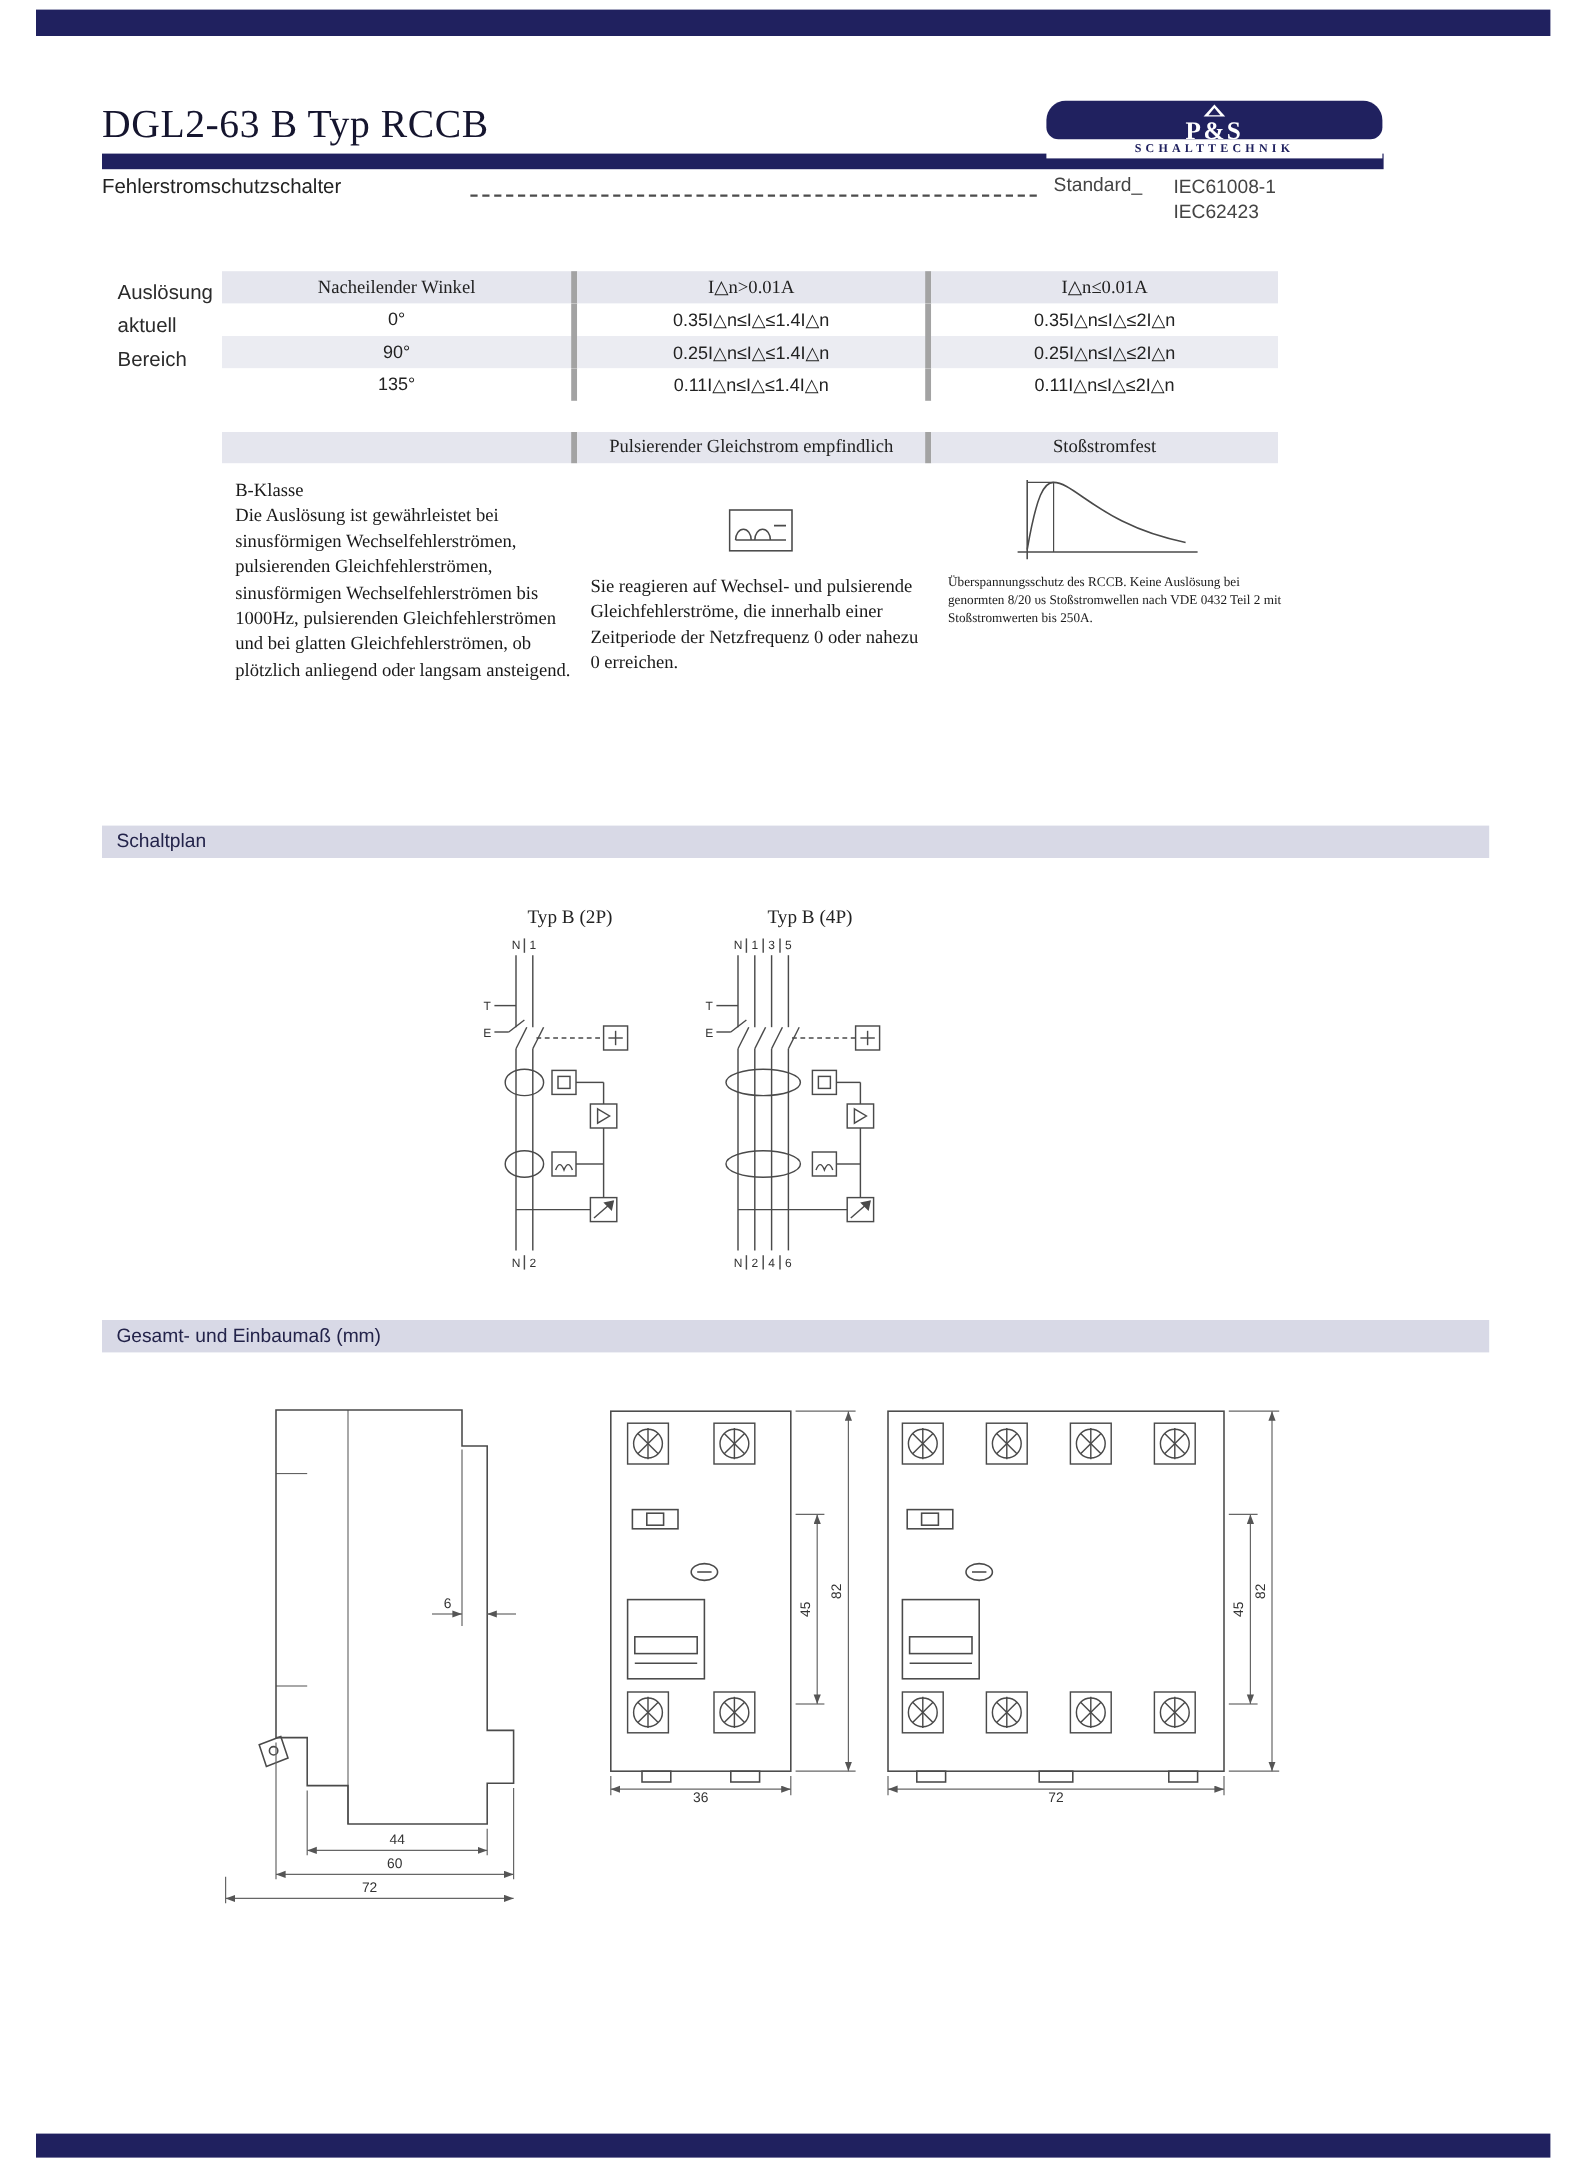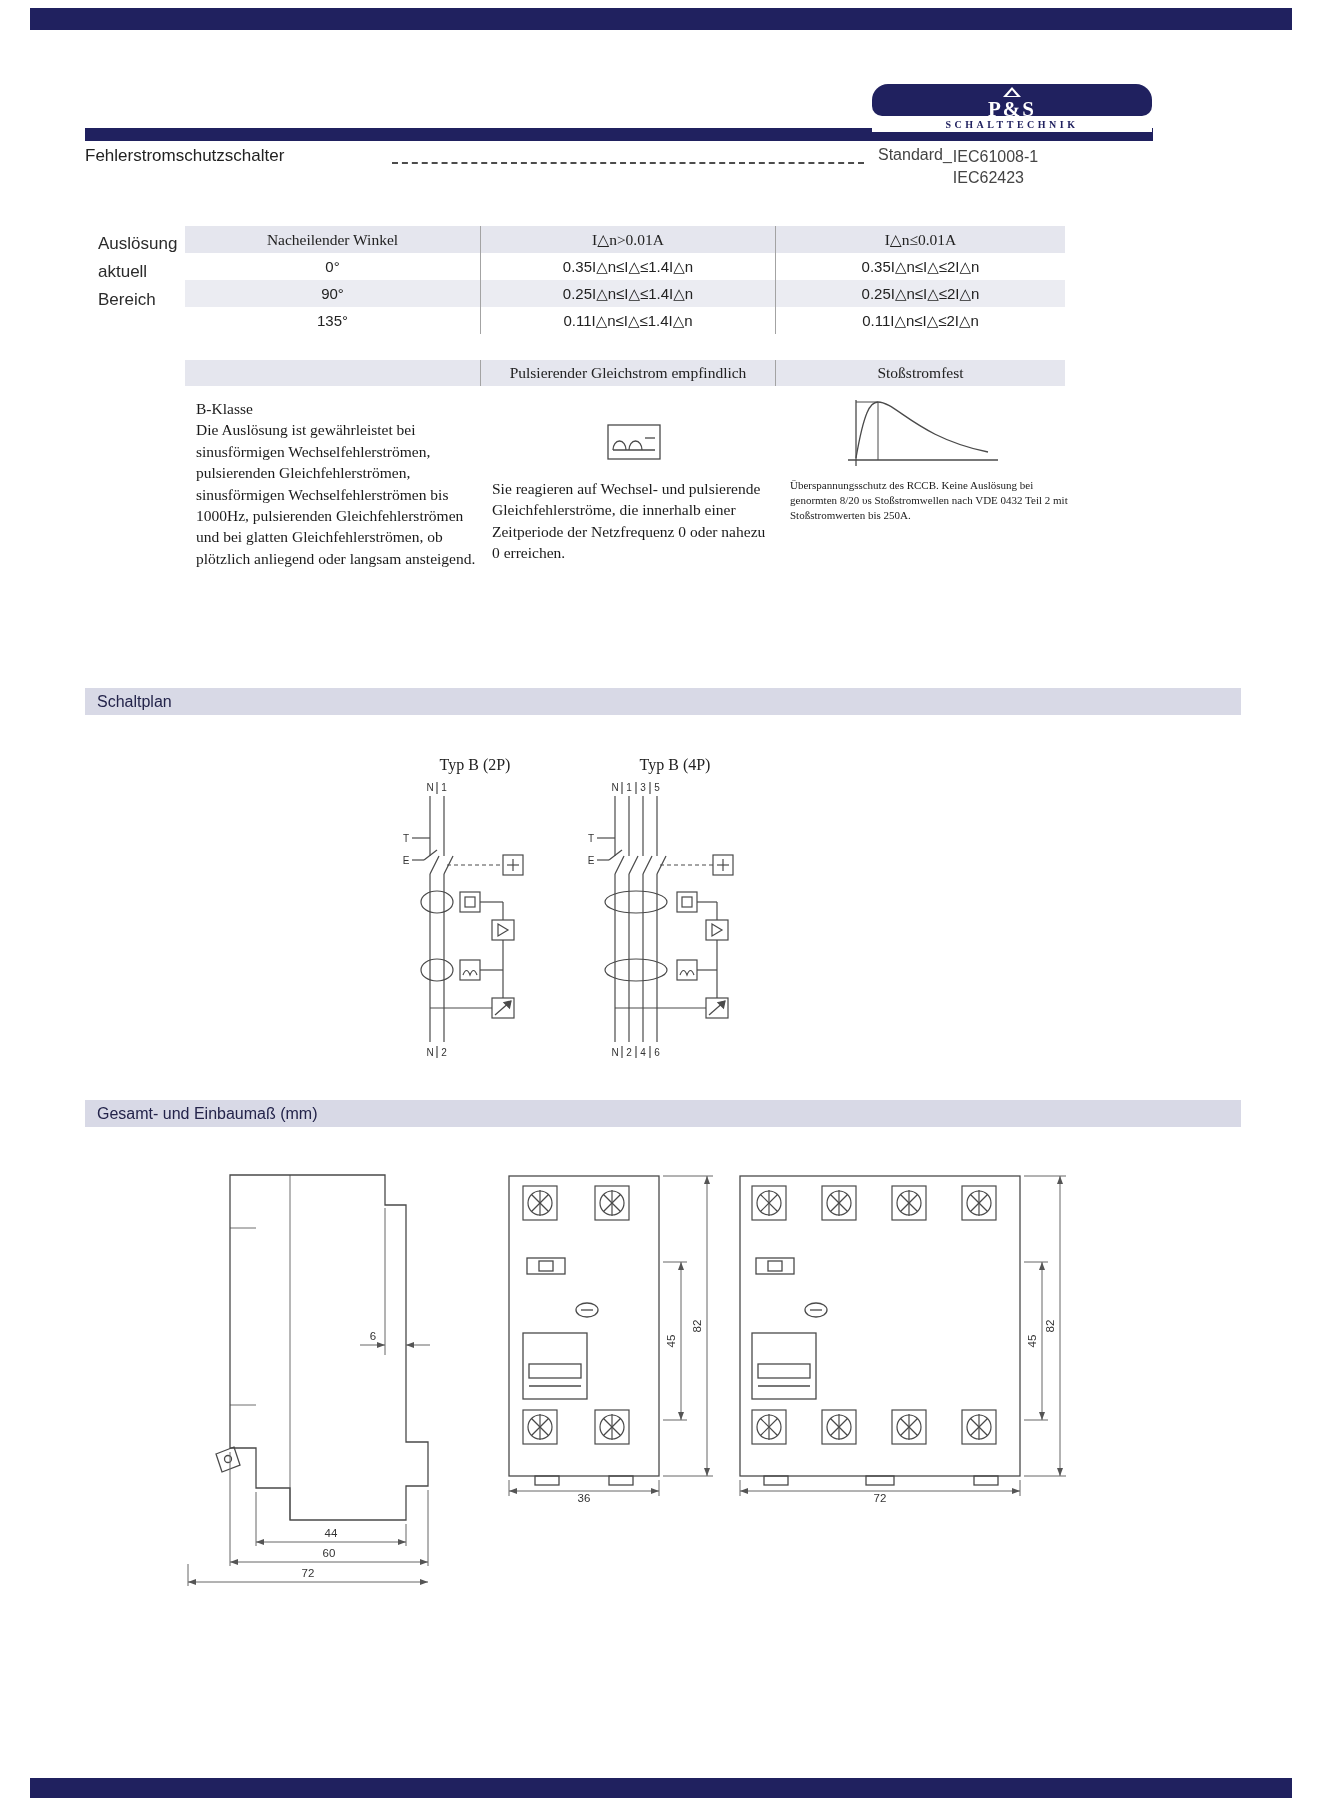--- a/index.html
+++ b/index.html
@@ -17,28 +17,28 @@
   .logo-top{position:relative;height:32px;background:#20215f;border-radius:16px 16px 10px 10px;text-align:center;}
   .logo-roof{position:absolute;top:3px;left:50%;transform:translateX(-50%);width:0;height:0;
              border-left:9px solid transparent;border-right:9px solid transparent;border-bottom:10px solid #fff;}
   .logo-roof-inner{position:absolute;top:6px;left:50%;transform:translateX(-50%);width:0;height:0;
              border-left:5px solid transparent;border-right:5px solid transparent;border-bottom:6px solid #20215f;}
   .logo-brand{display:inline-block;margin-top:13px;color:#fff;font-weight:bold;font-size:21px;letter-spacing:2px;}
   .logo-tagline{margin-top:1px;height:15px;line-height:15px;background:#fff;color:#20215f;
                 text-align:center;font-size:10px;font-weight:bold;letter-spacing:3.5px;}
   .subtitle{left:85px;top:146px;font-size:17px;color:#222;}
   .dashed-line{left:392px;top:162px;width:472px;height:0;border-top:2px dashed #4c4c4c;}
-  .standards{left:878px;top:146px;font-size:16px;color:#444;display:flex;gap:1px;}
+  .standards{left:878px;top:146px;font-size:16px;color:#444;display:flex;gap:26px;}
   .standards .vals{display:flex;flex-direction:column;line-height:21px;}
 
   
   .side-labels{left:98px;top:230px;font-size:17px;line-height:28px;color:#2b2b2b;}
   .table1{left:185px;top:226px;width:880px;}
   .trow{display:grid;grid-template-columns:296px 295px 289px;height:27px;}
-  .tcell{display:flex;align-items:center;justify-content:center;font-size:15px;border-right:1px solid #a3a3a3;
+  .tcell{display:flex;align-items:center;justify-content:center;font-size:15px;border-right:5px solid #a3a3a3;
          font-family:"Liberation Sans","DejaVu Sans",sans-serif;color:#222;}
   .tcell:last-child{border-right:none;}
   .thead .tcell{background:#e5e6ee;font-family:"Liberation Serif","DejaVu Serif",serif;font-size:15.5px;}
   .r-even .tcell{background:#ebecf2;}
   .r-odd .tcell{background:#fff;}
 
   
   .table2h{left:185px;top:360px;width:880px;}
   .table2h .tcell{background:#e5e6ee;font-family:"Liberation Serif","DejaVu Serif",serif;font-size:15.5px;height:26px;}
   .table2h .trow{height:36px;}
@@ -73,20 +73,21 @@
   .schem text{font-size:10px;text-anchor:middle;}
   .dim-text{font-size:11.5px;text-anchor:middle;}
 </style>
 </head>
 <body>
 
 <div class="page">
 
   <div class="abs navy top-bar"></div>
 
+  <div class="abs page-title">DGL2-63 B Typ RCCB</div>
   <div class="abs navy title-underline"></div>
 
   <div class="abs logo">
     <div class="logo-top">
       <span class="logo-roof"></span>
       <span class="logo-roof-inner"></span>
       <span class="logo-brand">P&amp;S</span>
     </div>
     <div class="logo-tagline">SCHALTTECHNIK</div>
   </div>

